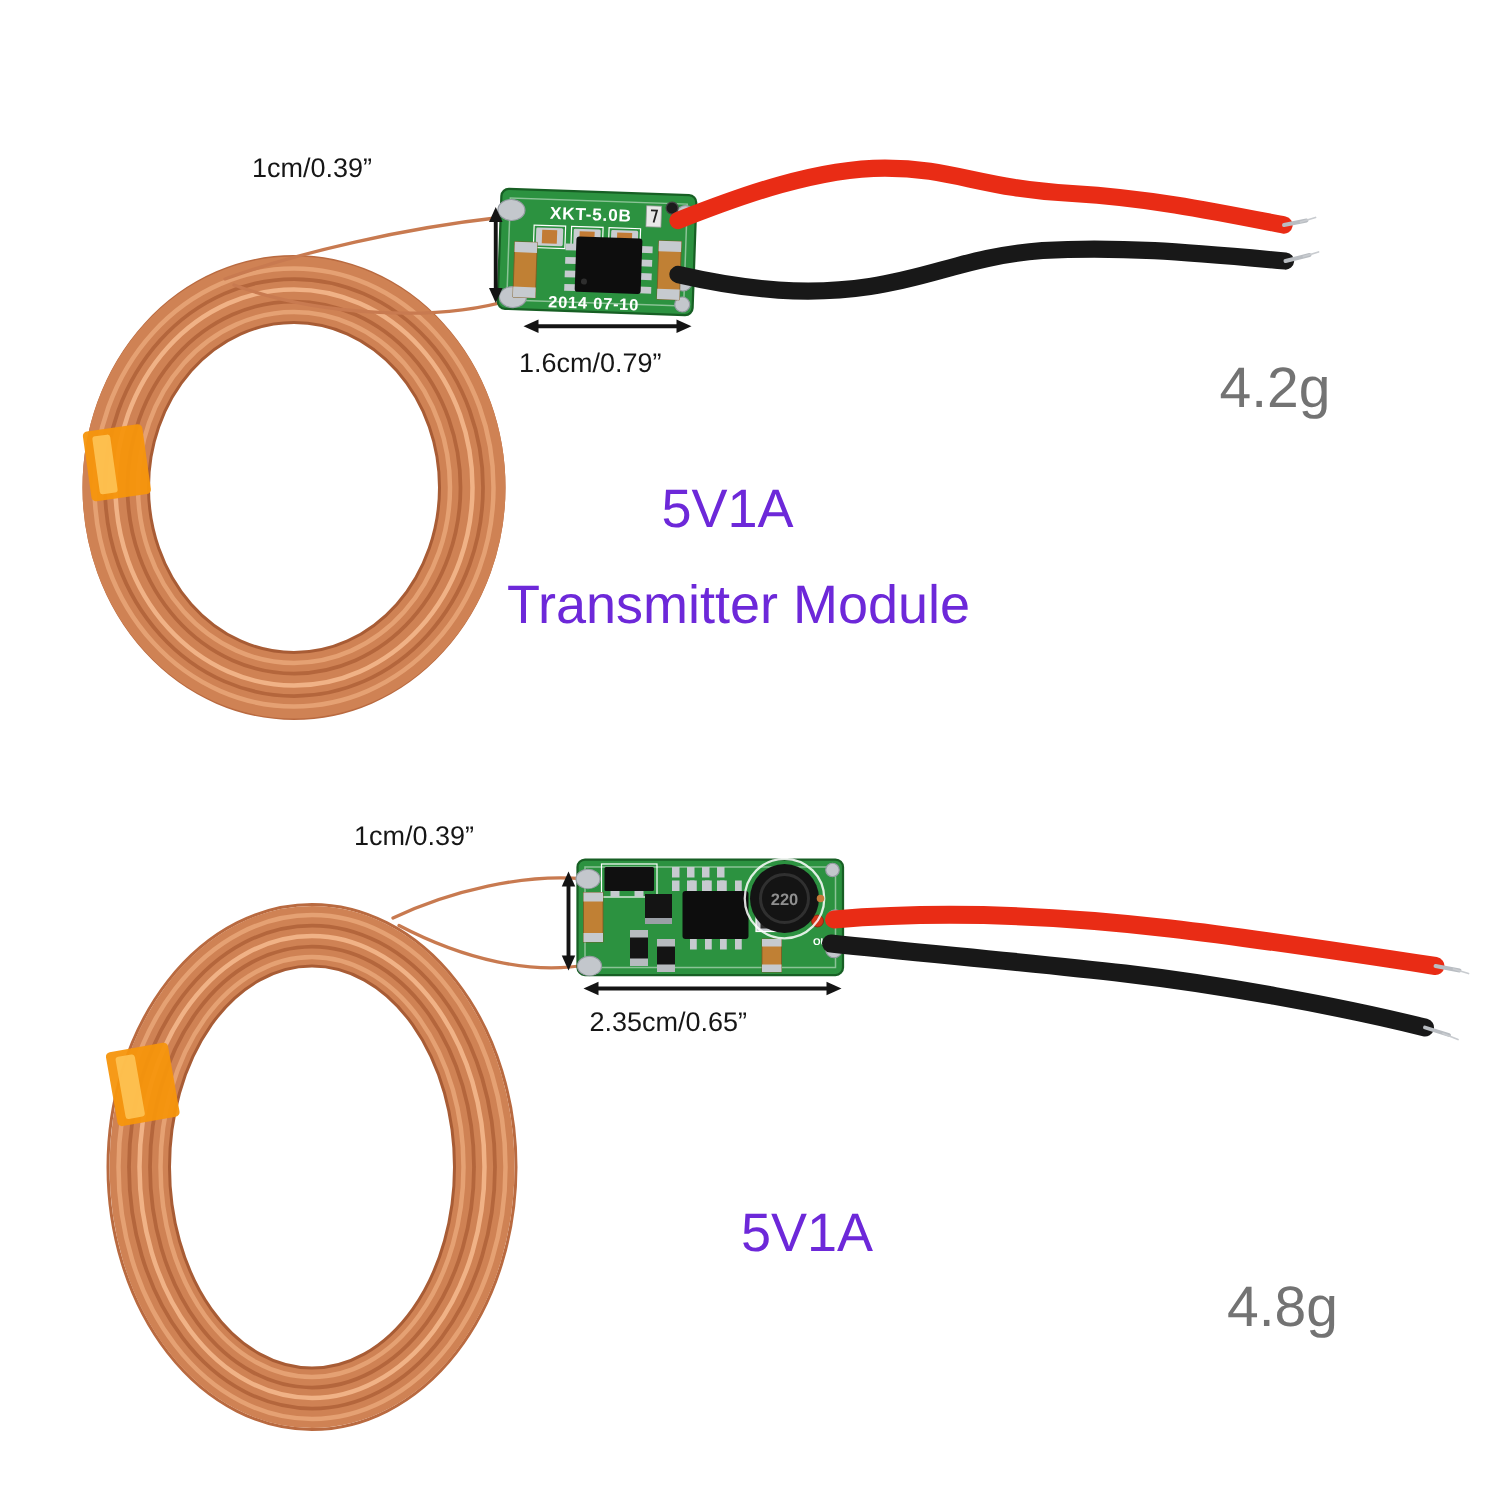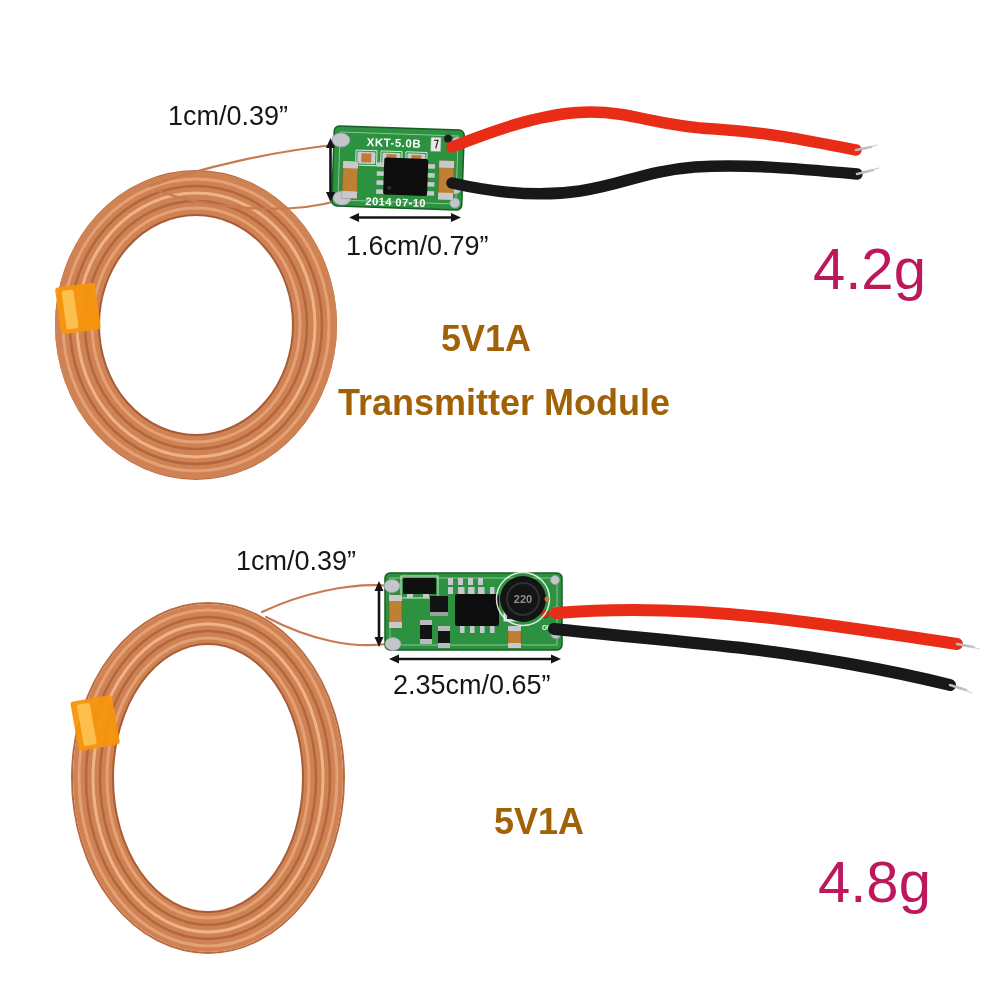--- a/index.html
+++ b/index.html
@@ -3,23 +3,23 @@
 <meta charset="utf-8">
 <style>
   html,body { margin:0; padding:0; background:#ffffff; }
   .canvas {
     position:relative; width:1000px; height:1000px;
     background:#ffffff; overflow:hidden;
     font-family:"Liberation Sans", sans-serif;
   }
   .scene { position:absolute; left:0; top:0; }
   .lbl { position:absolute; white-space:nowrap; line-height:1; }
-  .dim { font-size:27px; color:#161616; }
-  .weight { font-size:58px; color:#be185d; }
-  .red-title { font-size:36px; font-weight:bold; color:#a16207; }
+  .dim { font-size:18px; color:#161616; }
+  .weight { font-size:38px; color:#737373; }
+  .red-title { font-size:36px; font-weight:normal; color:#6d28d9; }
 </style>
 </head>
 <body>
 
 <div class="canvas">
 
   <svg class="scene" width="1000" height="1000" viewBox="0 0 1000 1000">
 
     <g>
       <ellipse cx="196" cy="325" rx="140" ry="154" fill="none" stroke="#b96a40" stroke-width="2"></ellipse>

